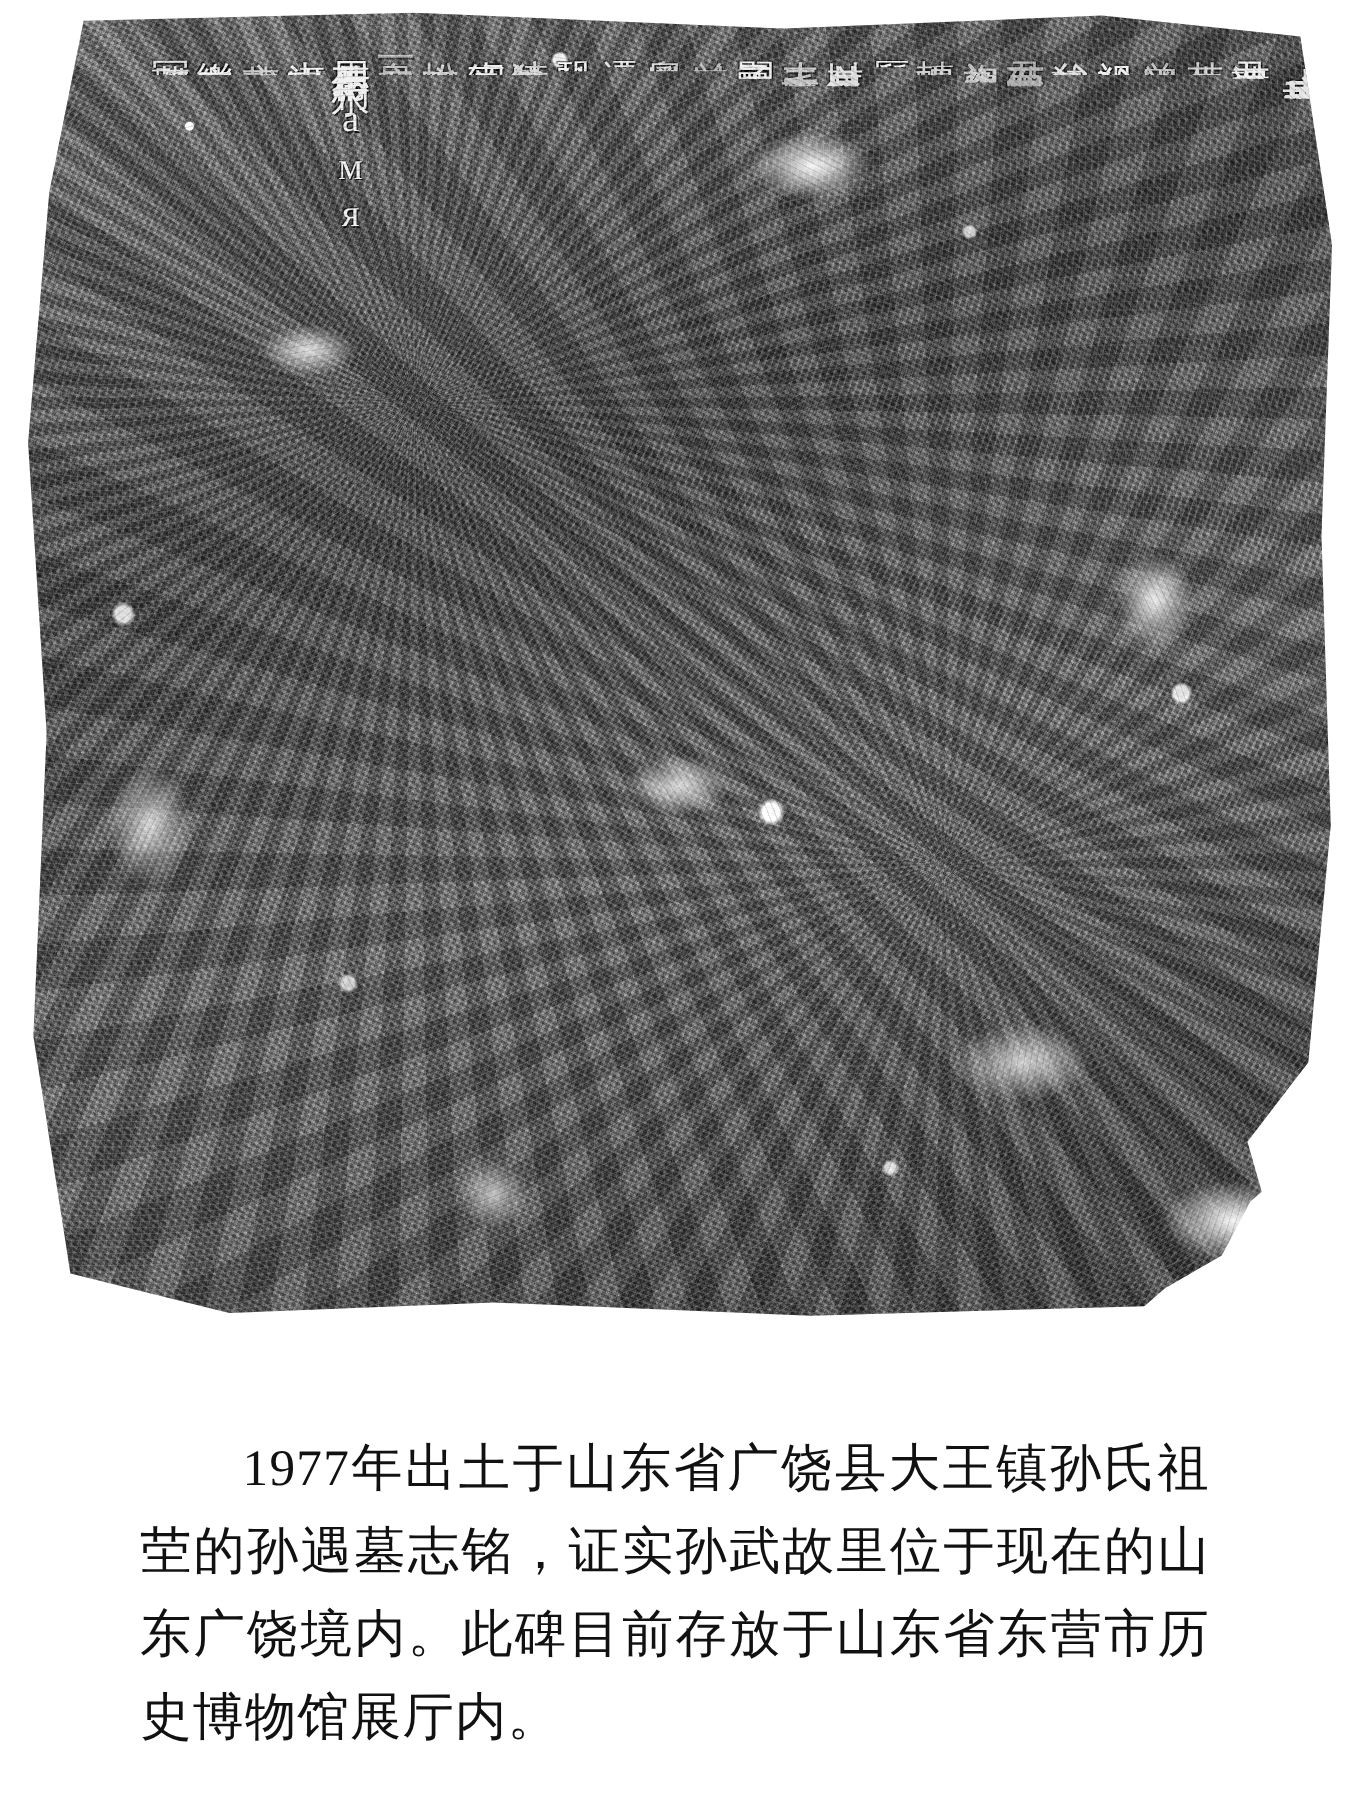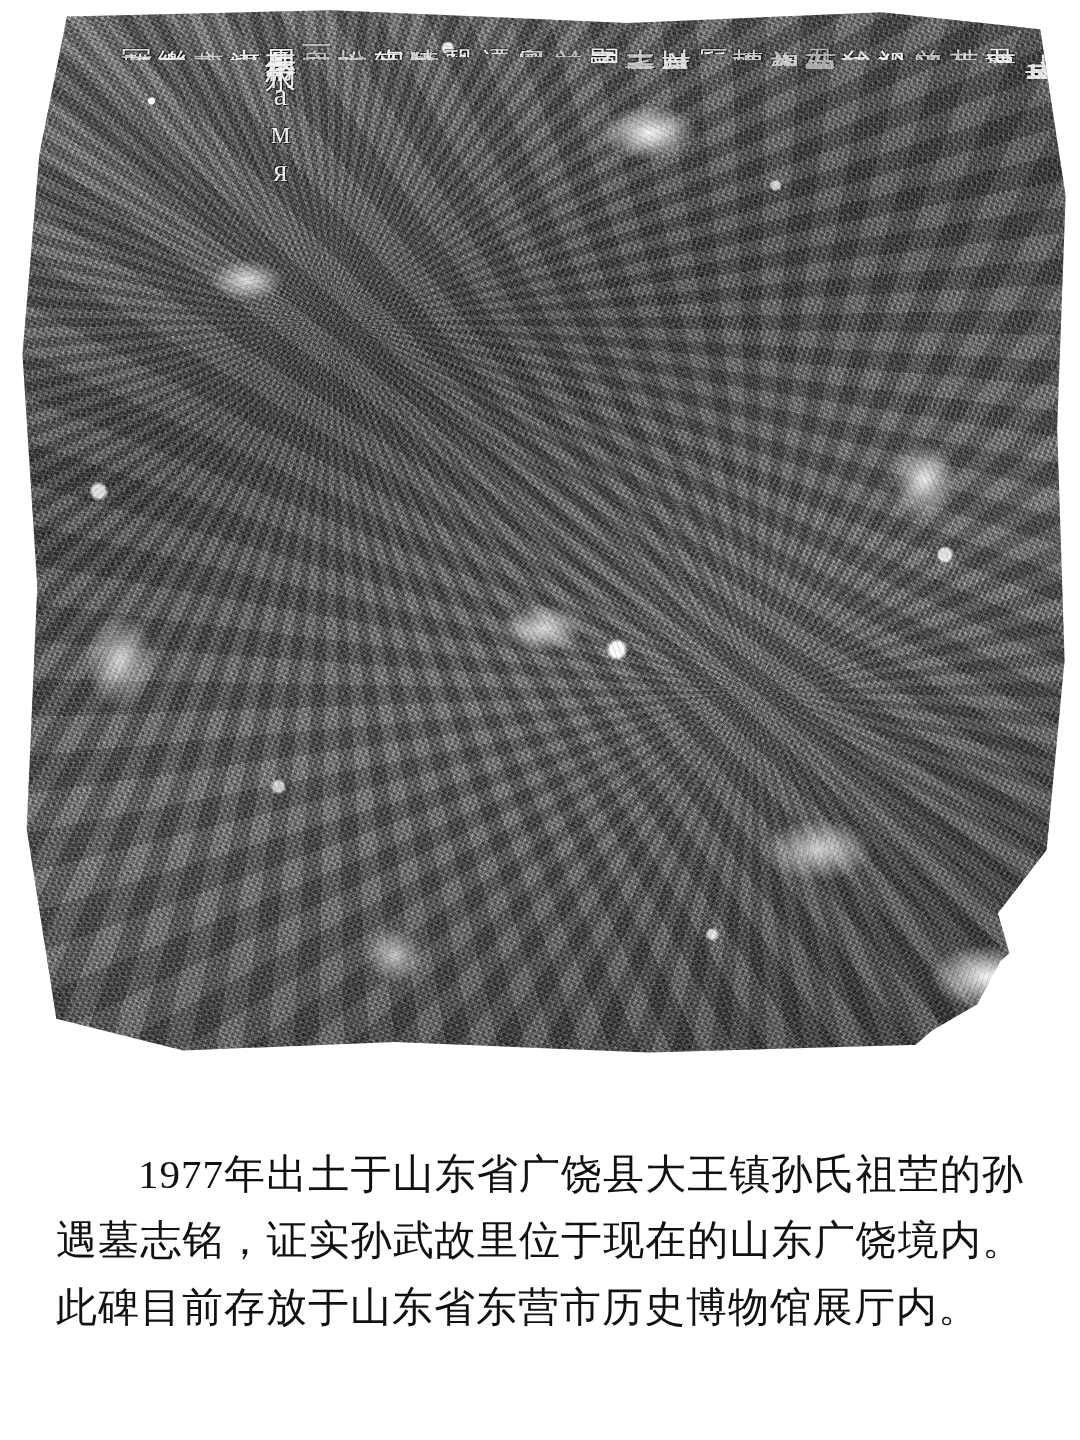--- a/index.html
+++ b/index.html
@@ -206,21 +206,21 @@
     background: #ffffff;
     clip-path: polygon(0 100%, 1080px 100%, 1080px 24%, 93% 60%, 84% 30%, 70% 66%, 56% 34%, 43% 70%, 30% 38%, 17% 72%, 6% 40%, 0 68%);
   }
 
   
   .caption {
     position: absolute;
     left: 0;
     top: 1100px;
     width: 1080px;
-    padding: 0 56px;
+    padding: 0 112px;
     box-sizing: border-box;
     font-family: "Liberation Serif", "DejaVu Serif", serif;
     font-size: 41px;
     line-height: 1.62;
     color: #111111;
     text-align: justify;
     text-justify: inter-character;
     letter-spacing: 1px;
     text-indent: 82px;
   }

